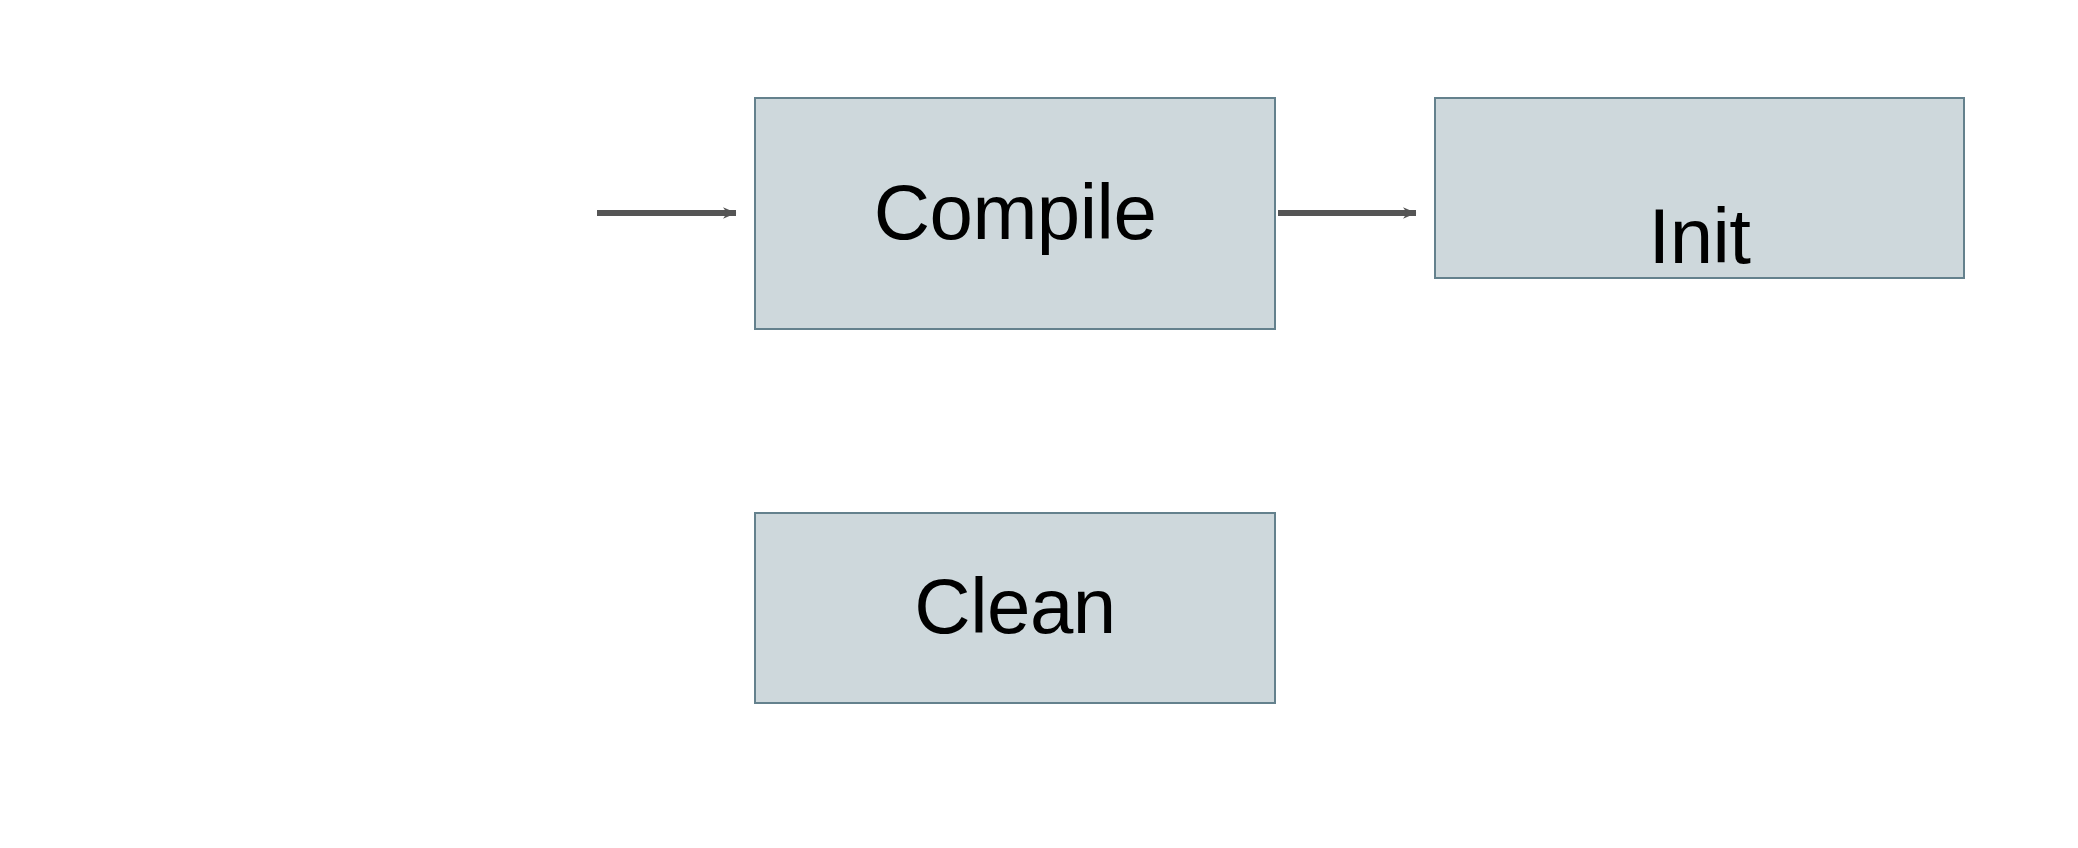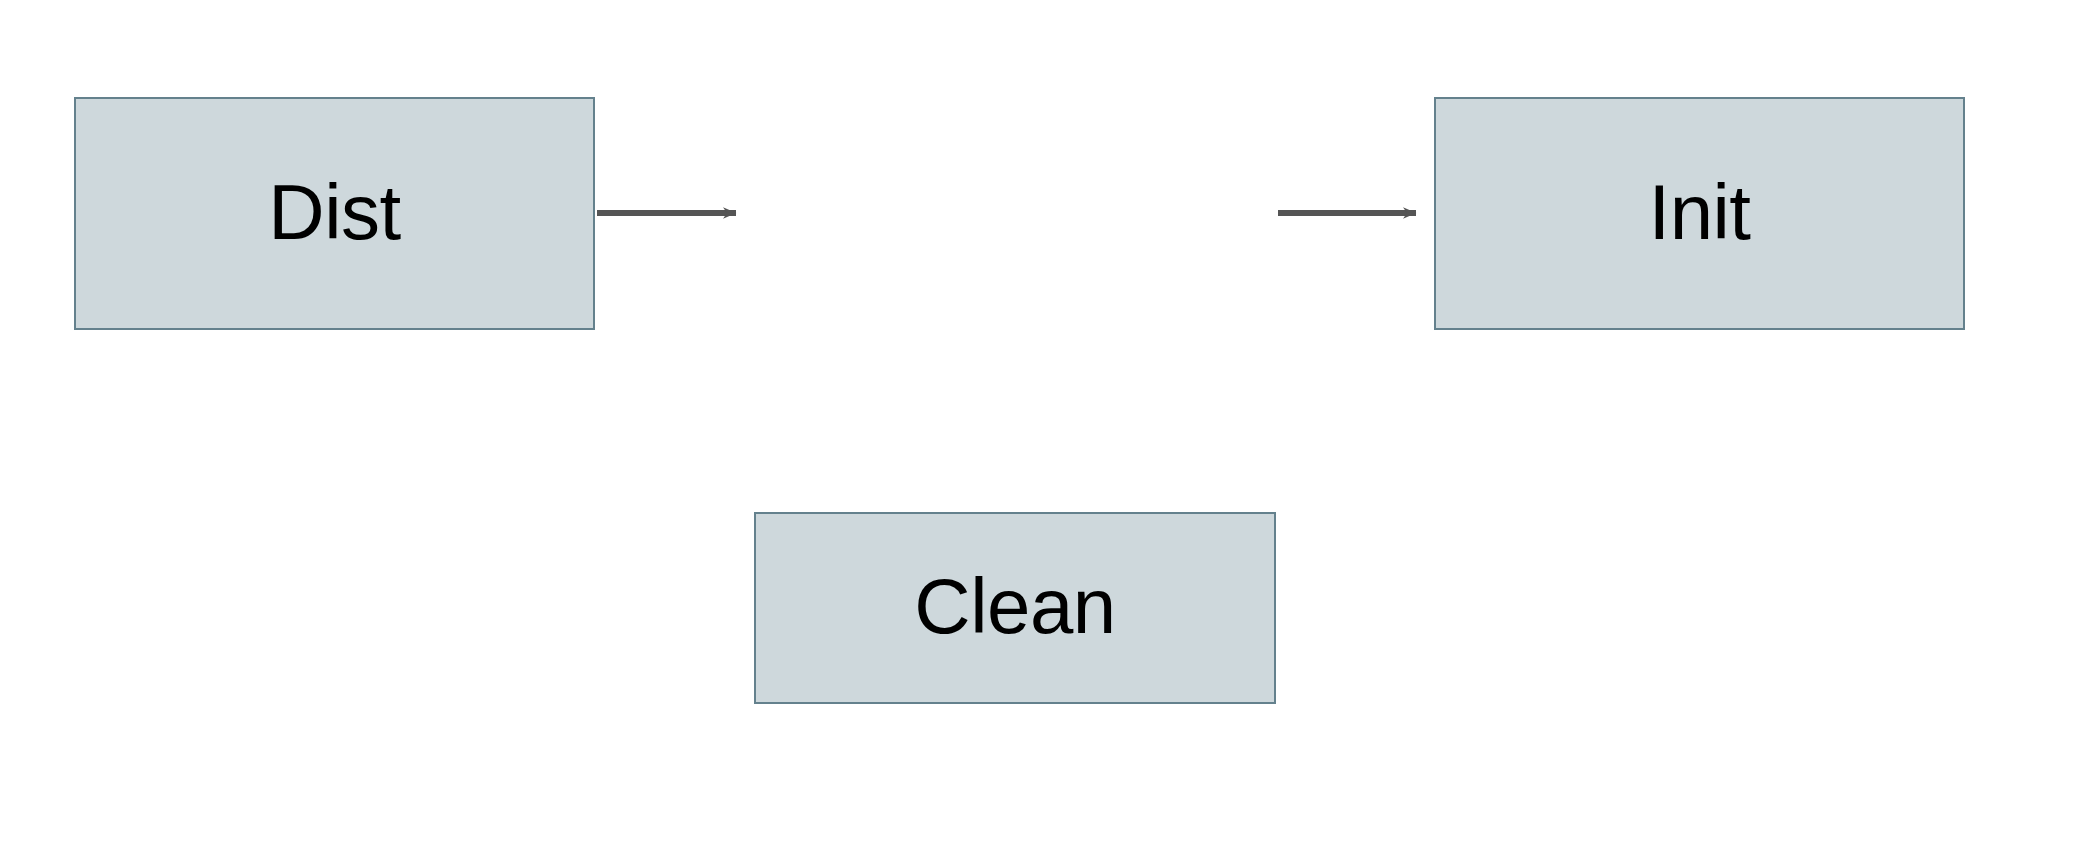--- a/index.html
+++ b/index.html
@@ -69,26 +69,26 @@
     </g>
 
     <g>
       <line id="edge1-line" x1="1278" y1="213" x2="1416" y2="213" stroke="#555555" stroke-width="6" marker-end="url(#barb-arrow)"></line>
     </g>
   </svg>
 
   <div class="edge-hit" id="edge0-hit" style="left: 597px; top: 196px; width: 155px;"></div>
   <div class="edge-hit" id="edge1-hit" style="left: 1278px; top: 196px; width: 154px;"></div>
 
-  <div class="node" id="node-dist" style="left: 74px; top: 97px; width: 521px; height: 233px; background: rgb(206, 216, 220); border-color: rgb(100, 129, 141);">
-    <span class="node-label" style="color: rgb(0, 0, 0);">Dist</span>
+
+  <div class="node" id="node-compile" style="left: 754px; top: 97px; width: 522px; height: 233px; background: rgb(206, 216, 220); border-color: rgb(100, 129, 141);">
+    <span class="node-label" style="color: rgb(0, 0, 0);">Compile</span>
   </div>
 
-
-  <div class="node" id="node-init" style="left: 1434px; top: 97px; width: 531px; height: 233px; background: rgb(206, 216, 220); border-color: rgb(100, 129, 141);">
+  <div class="node" id="node-init" style="left: 1434px; top: 97px; width: 531px; height: 182px; background: rgb(206, 216, 220); border-color: rgb(100, 129, 141); align-items: flex-end;">
     <span class="node-label" style="color: rgb(0, 0, 0);">Init</span>
   </div>
 
   <div class="node" id="node-clean" style="left: 754px; top: 512px; width: 522px; height: 192px; background: rgb(206, 216, 220); border-color: rgb(100, 129, 141);">
     <span class="node-label" style="color: rgb(0, 0, 0);">Clean</span>
   </div>
 
 </div>
 
 </body></html>

